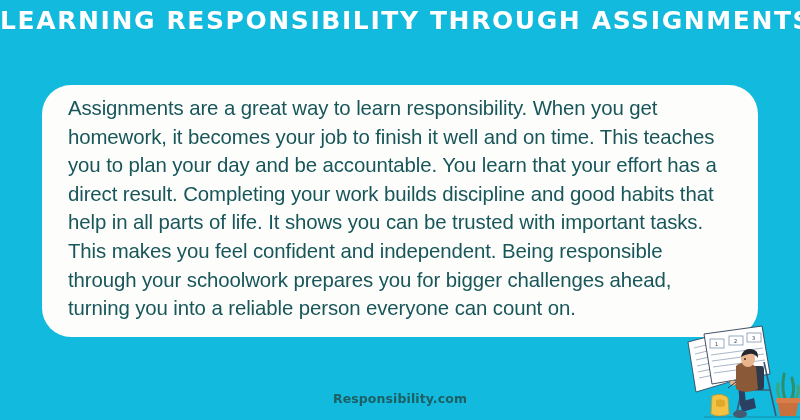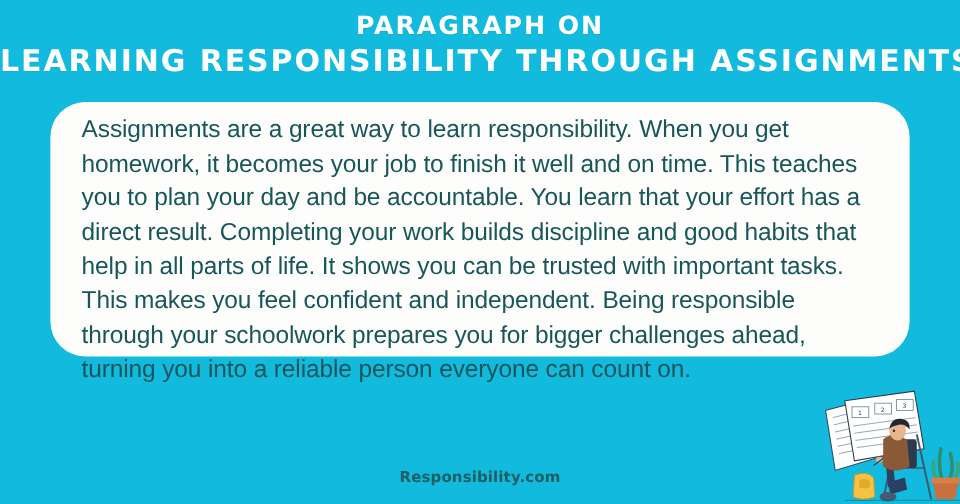--- a/index.html
+++ b/index.html
@@ -40,21 +40,21 @@
   }
   .title-line-1 { font-size: 21px; }
   .title-line-2 { font-size: 25px; }
 
   
   .card {
     position: absolute;
     left: 42px;
     top: 85px;
     width: 716px;
-    height: 212px;
+    height: 252px;
     background: #fdfefc;
     border-radius: 29px;
     box-sizing: border-box;
     padding: 9px 34px 0 26px;
   }
   .paragraph {
     margin: 0;
     color: #18565a;
     font-family: "Liberation Sans", sans-serif;
     font-size: 20.4px;
@@ -88,21 +88,20 @@
     height: 98px;
     pointer-events: none;
   }
 </style>
 </head>
 <body>
 
 <div id="poster">
 
   <div class="title-block">
-    <div class="title-line title-line-1">Paragraph On</div>
     <div class="title-line title-line-2">Learning Responsibility Through Assignments</div>
   </div>
 
   <div class="card">
     <p class="paragraph">Assignments are a great way to learn responsibility. When you get homework, it becomes your job to finish it well and on time. This teaches you to plan your day and be accountable. You learn that your effort has a direct result. Completing your work builds discipline and good habits that help in all parts of life. It shows you can be trusted with important tasks. This makes you feel confident and independent. Being responsible through your schoolwork prepares you for bigger challenges ahead, turning you into a reliable person everyone can count on.</p>
   </div>
 
   <div class="illustration">
     <svg viewBox="0 0 116 98" width="116" height="98" xmlns="http://www.w3.org/2000/svg">
 

